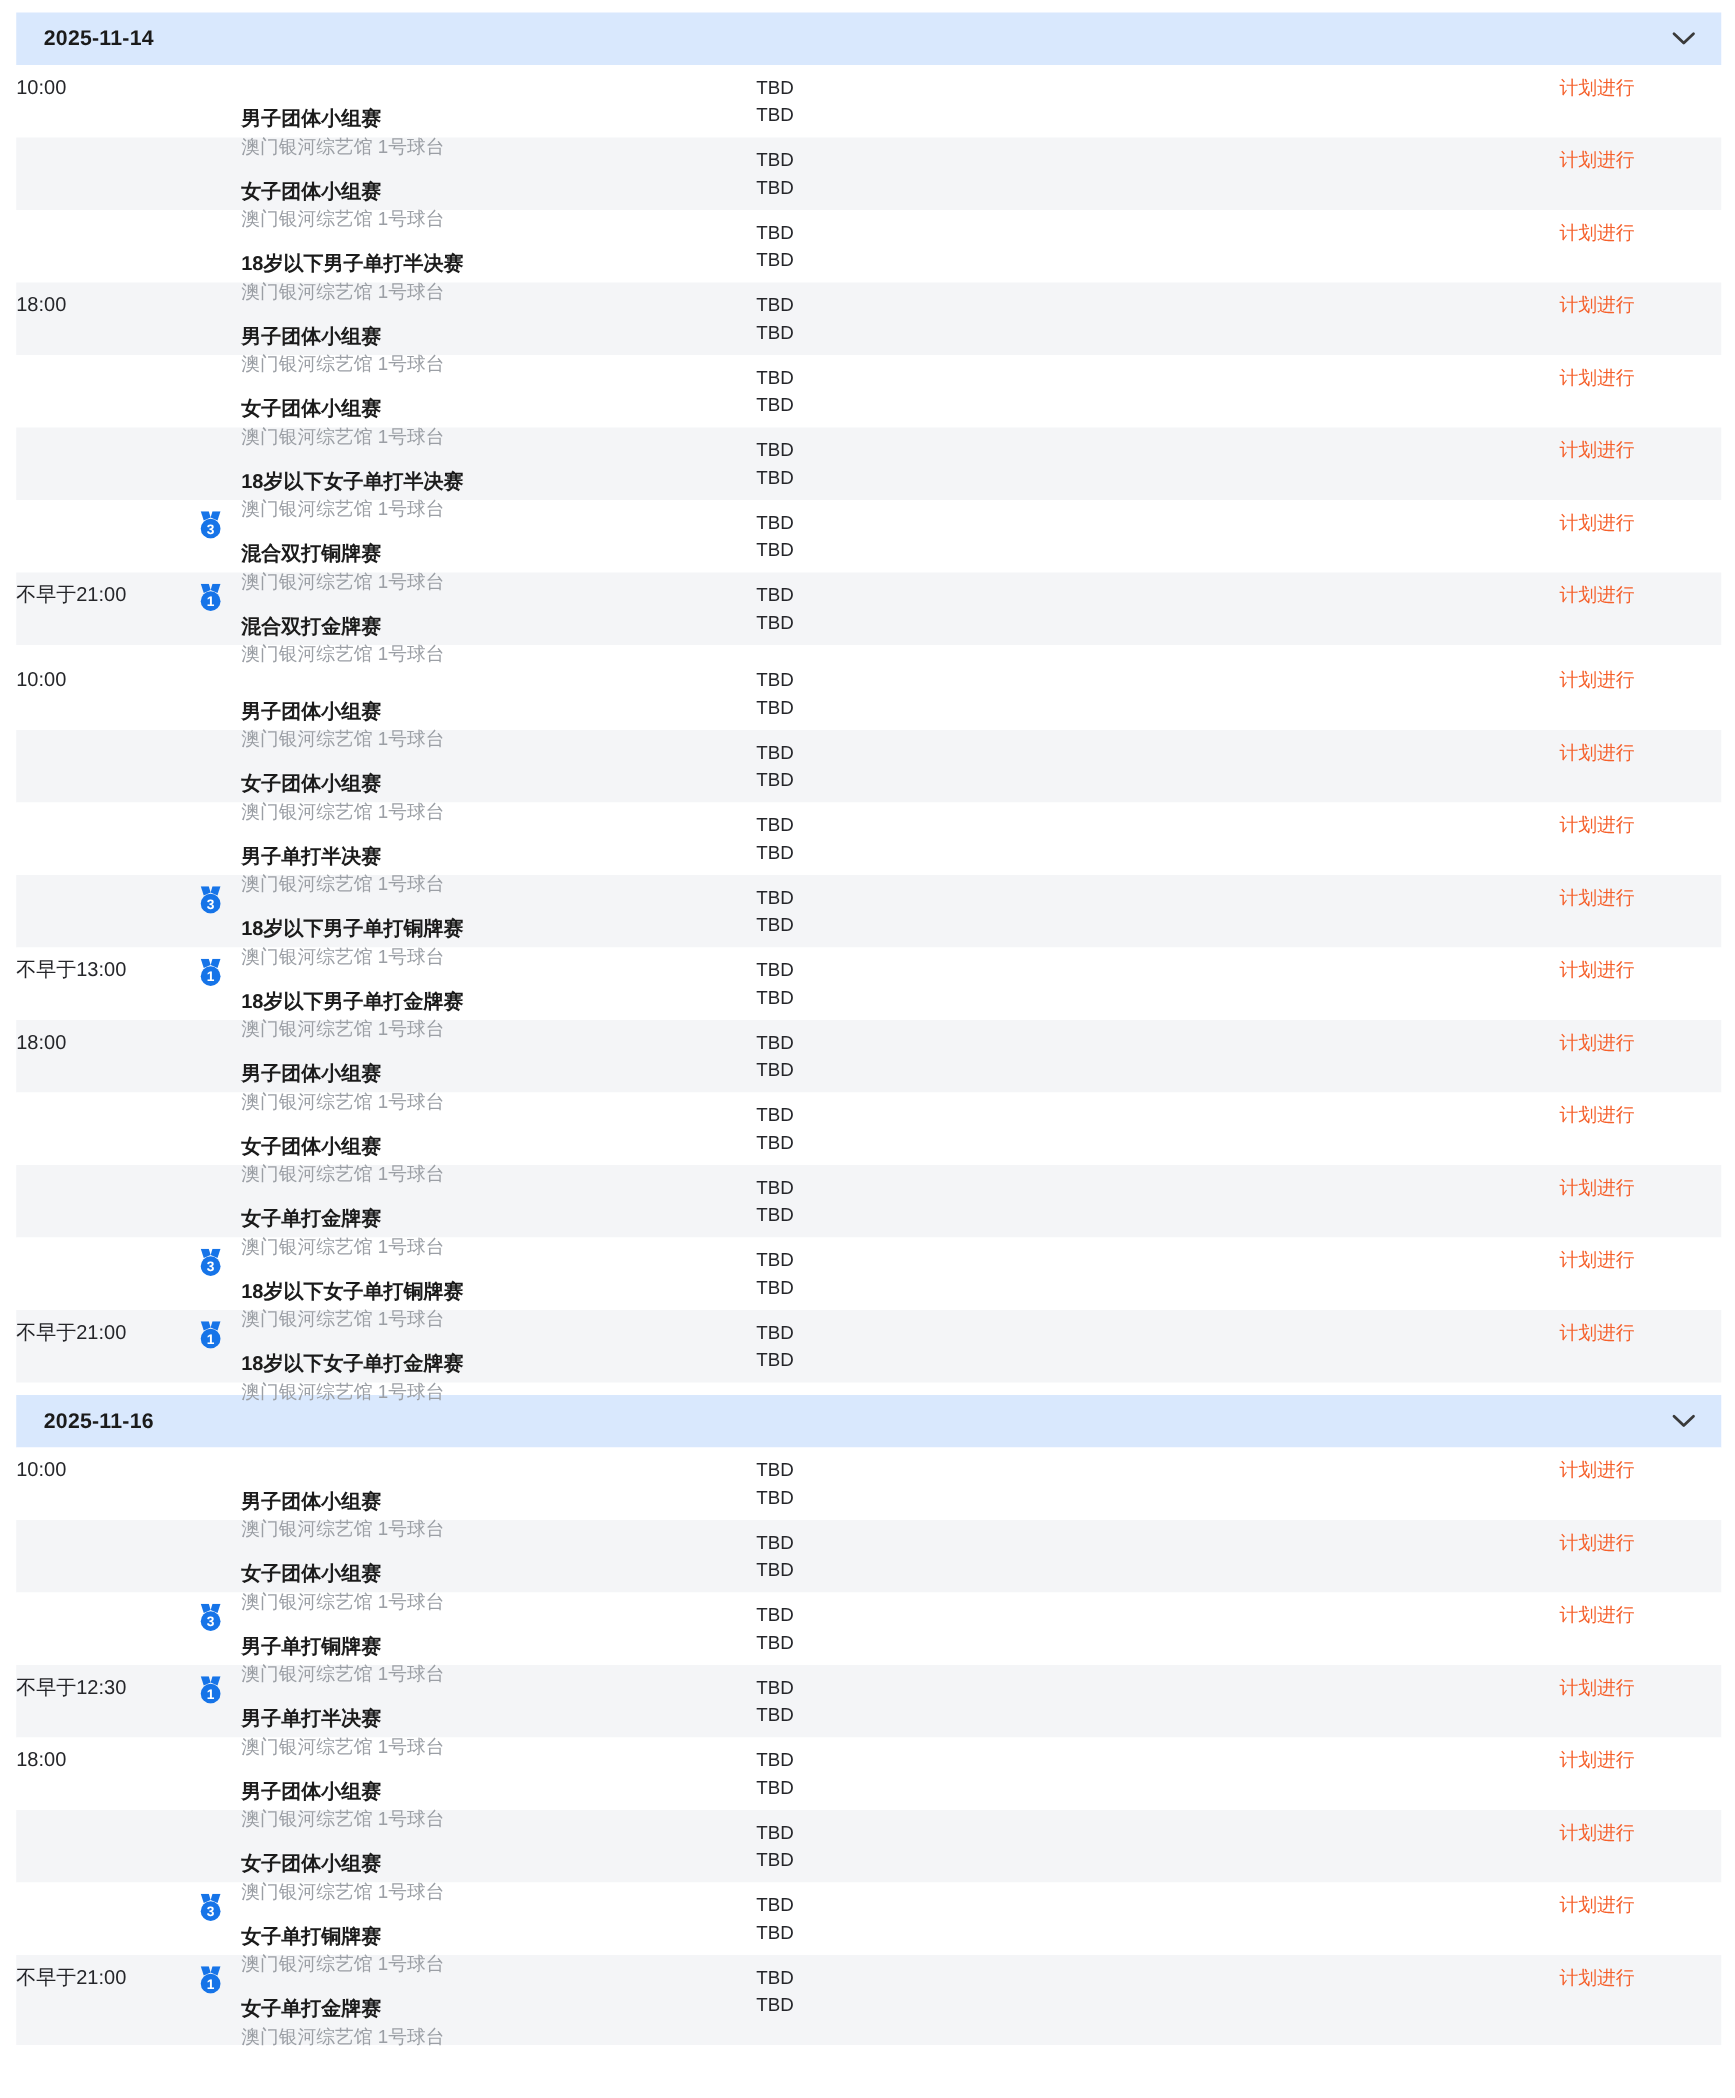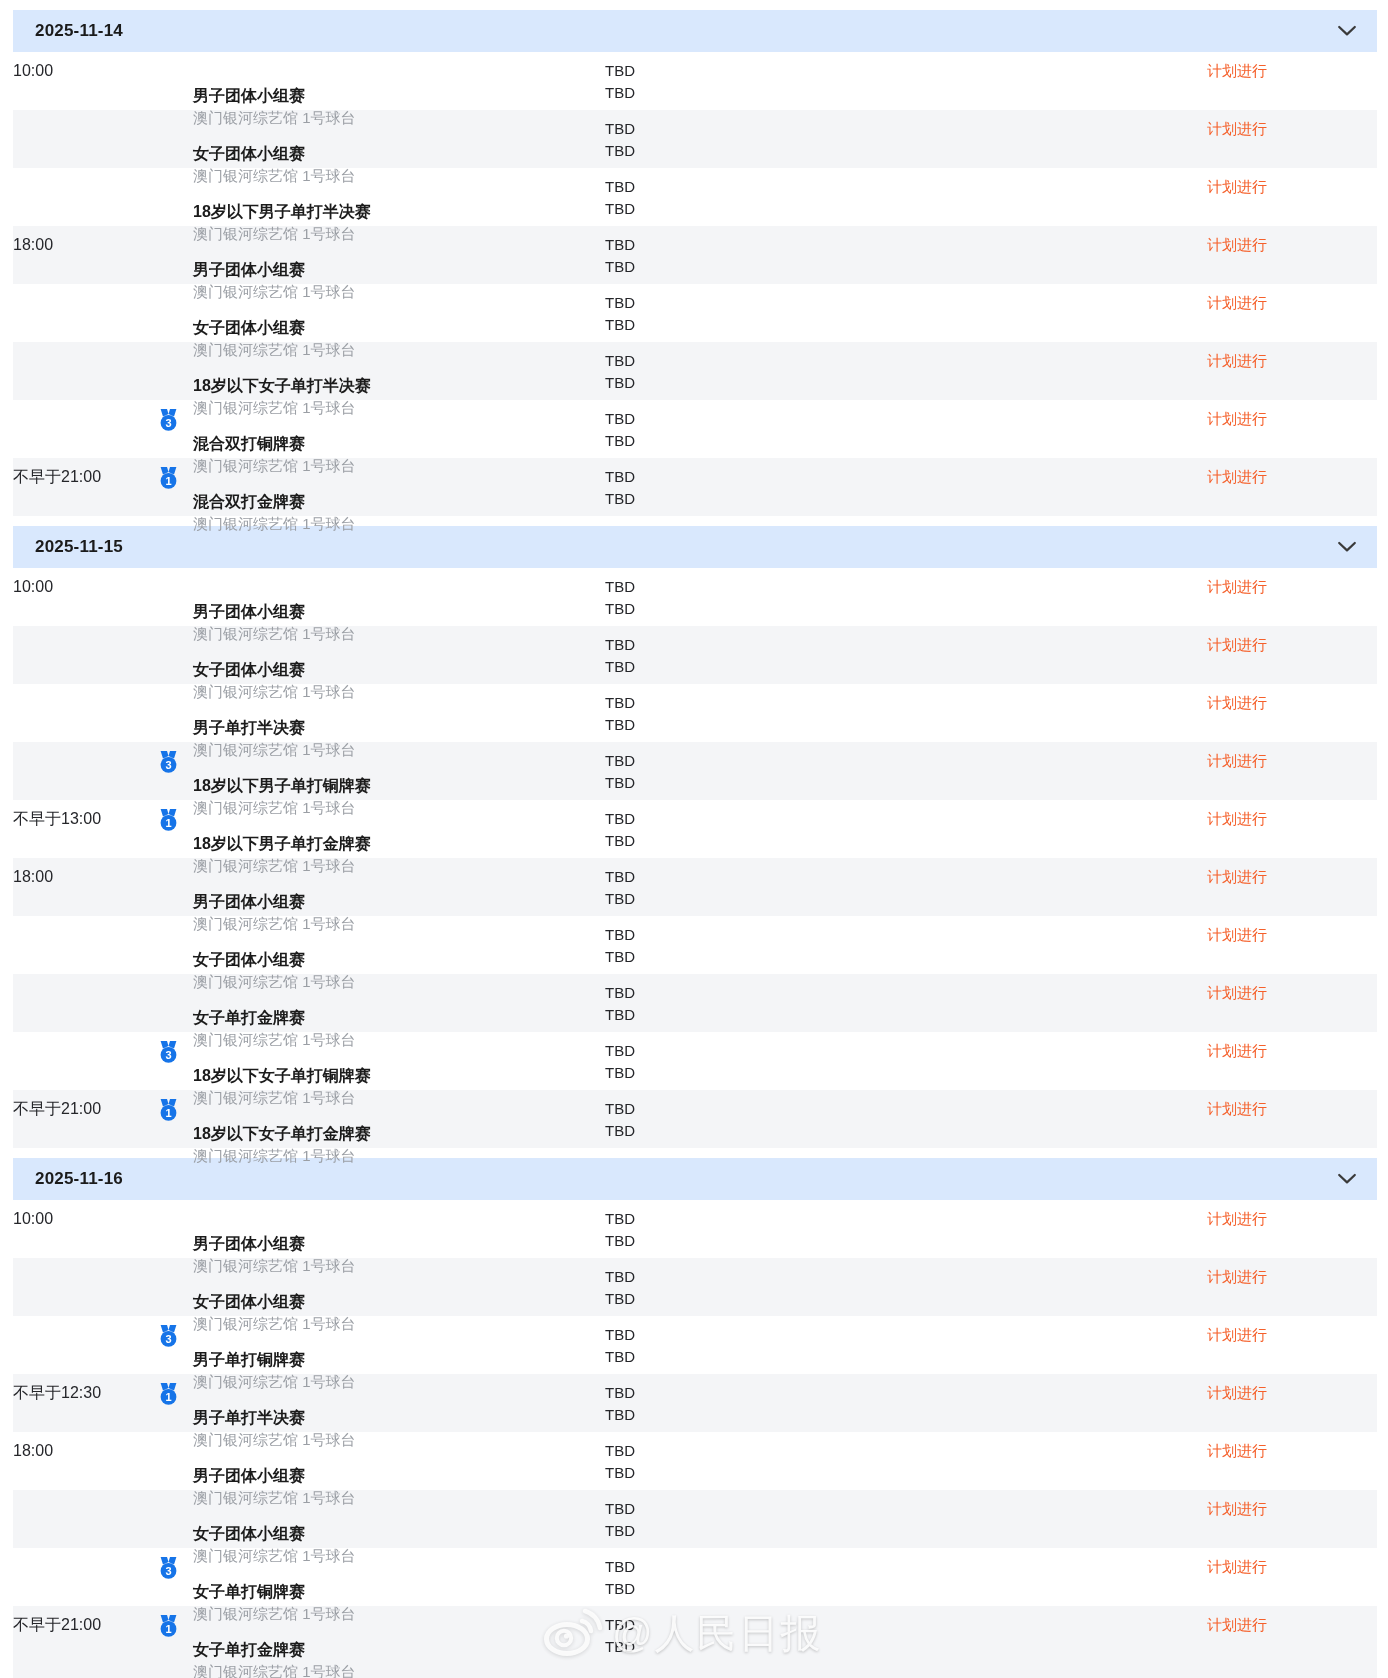--- a/index.html
+++ b/index.html
@@ -26,21 +26,21 @@
   .row.last{height:72px;}
   .cell-time{width:130px;flex:0 0 130px;text-align:left;font-size:16px;color:var(--text-color);
     line-height:23px;white-space:nowrap;}
   .cell-medal{width:50px;flex:0 0 50px;display:flex;justify-content:center;padding-top:2px;}
   .cell-main{flex:0 0 397px;min-width:0;}
   .ev-title{font-size:16px;font-weight:700;color:var(--title-color);line-height:23px;margin-top:25px;}
   .ev-venue{font-size:15px;color:var(--venue-color);line-height:22px;}
   .cell-result{flex:1 1 auto;font-size:15px;color:var(--text-color);margin-left:15px;}
   .res-line{line-height:23px;}
   .res-line + .res-line{line-height:22px;}
-  .cell-status{width:170px;flex:0 0 170px;text-align:left;padding-right:29px;
+  .cell-status{width:170px;flex:0 0 170px;text-align:center;padding-right:29px;
     font-size:15px;color:var(--status-color);line-height:23px;}
   .medal svg{display:block;}
   .watermark{position:absolute;left:542px;top:1596px;display:flex;align-items:center;gap:8px;
     color:rgba(255,255,255,0.88);pointer-events:none;z-index:5;
     text-shadow:0 1px 3px rgba(0,0,0,0.22);}
   .watermark .wm-text{font-size:40px;letter-spacing:2px;}
   .wm-logo{opacity:.88;filter:drop-shadow(0 1px 2px rgba(0,0,0,0.18));}
 </style>
 </head>
 <body>
@@ -173,28 +173,20 @@
             <div class="ev-venue">澳门银河综艺馆 1号球台</div>
           </div>
           <div class="cell-result">
             <div class="res-line">TBD</div>
             <div class="res-line">TBD</div>
           </div>
           <div class="cell-status">计划进行</div>
         </div>
       </section>
       <section class="section">
-        <div class="sec-header">
-          <span class="sec-date">2025-11-15</span>
-          <span class="chev">
-            <svg width="20" height="12" viewBox="0 0 20 12">
-              <path d="M2.2 2 L10 9.4 L17.8 2" fill="none" stroke="#3a3a3a" stroke-width="2.2" stroke-linecap="round" stroke-linejoin="round"></path>
-            </svg>
-          </span>
-        </div>
         <div class="row">
           <div class="cell-time">10:00</div>
           <div class="cell-medal"></div>
           <div class="cell-main">
             <div class="ev-title">男子团体小组赛</div>
             <div class="ev-venue">澳门银河综艺馆 1号球台</div>
           </div>
           <div class="cell-result">
             <div class="res-line">TBD</div>
             <div class="res-line">TBD</div>
@@ -500,25 +492,13 @@
           </div>
           <div class="cell-result">
             <div class="res-line">TBD</div>
             <div class="res-line">TBD</div>
           </div>
           <div class="cell-status">计划进行</div>
         </div>
       </section>
     </div>
 
-  <div class="watermark">
-    <span class="wm-logo">
-      <svg width="62" height="50" viewBox="0 0 62 50">
-        <ellipse cx="25" cy="32" rx="20.5" ry="14.5" fill="none" stroke="currentColor" stroke-width="5"></ellipse>
-        <circle cx="22" cy="31" r="7.2" fill="none" stroke="currentColor" stroke-width="4"></circle>
-        <circle cx="24.5" cy="29" r="2.6" fill="currentColor"></circle>
-        <path d="M40 14 a 12 12 0 0 1 9 10" fill="none" stroke="currentColor" stroke-width="4.5" stroke-linecap="round"></path>
-        <path d="M43 4 a 21 21 0 0 1 15 17" fill="none" stroke="currentColor" stroke-width="4.5" stroke-linecap="round"></path>
-      </svg>
-    </span>
-    <span class="wm-text">@人民日报</span>
-  </div>
 </div>
 
 </body></html>

